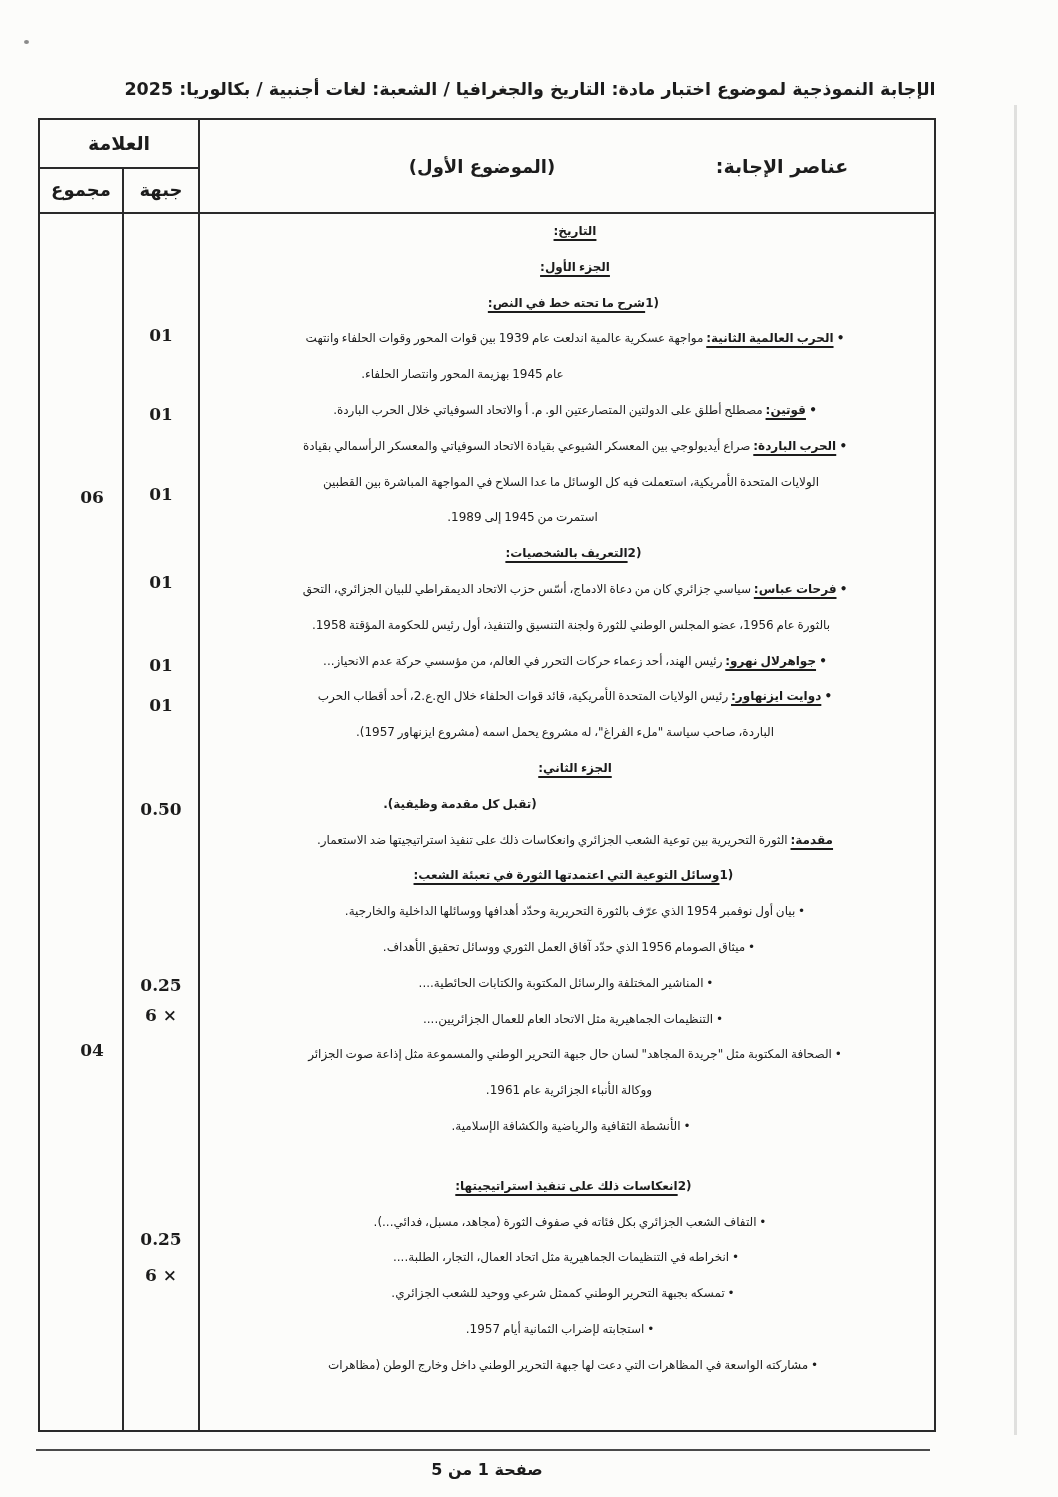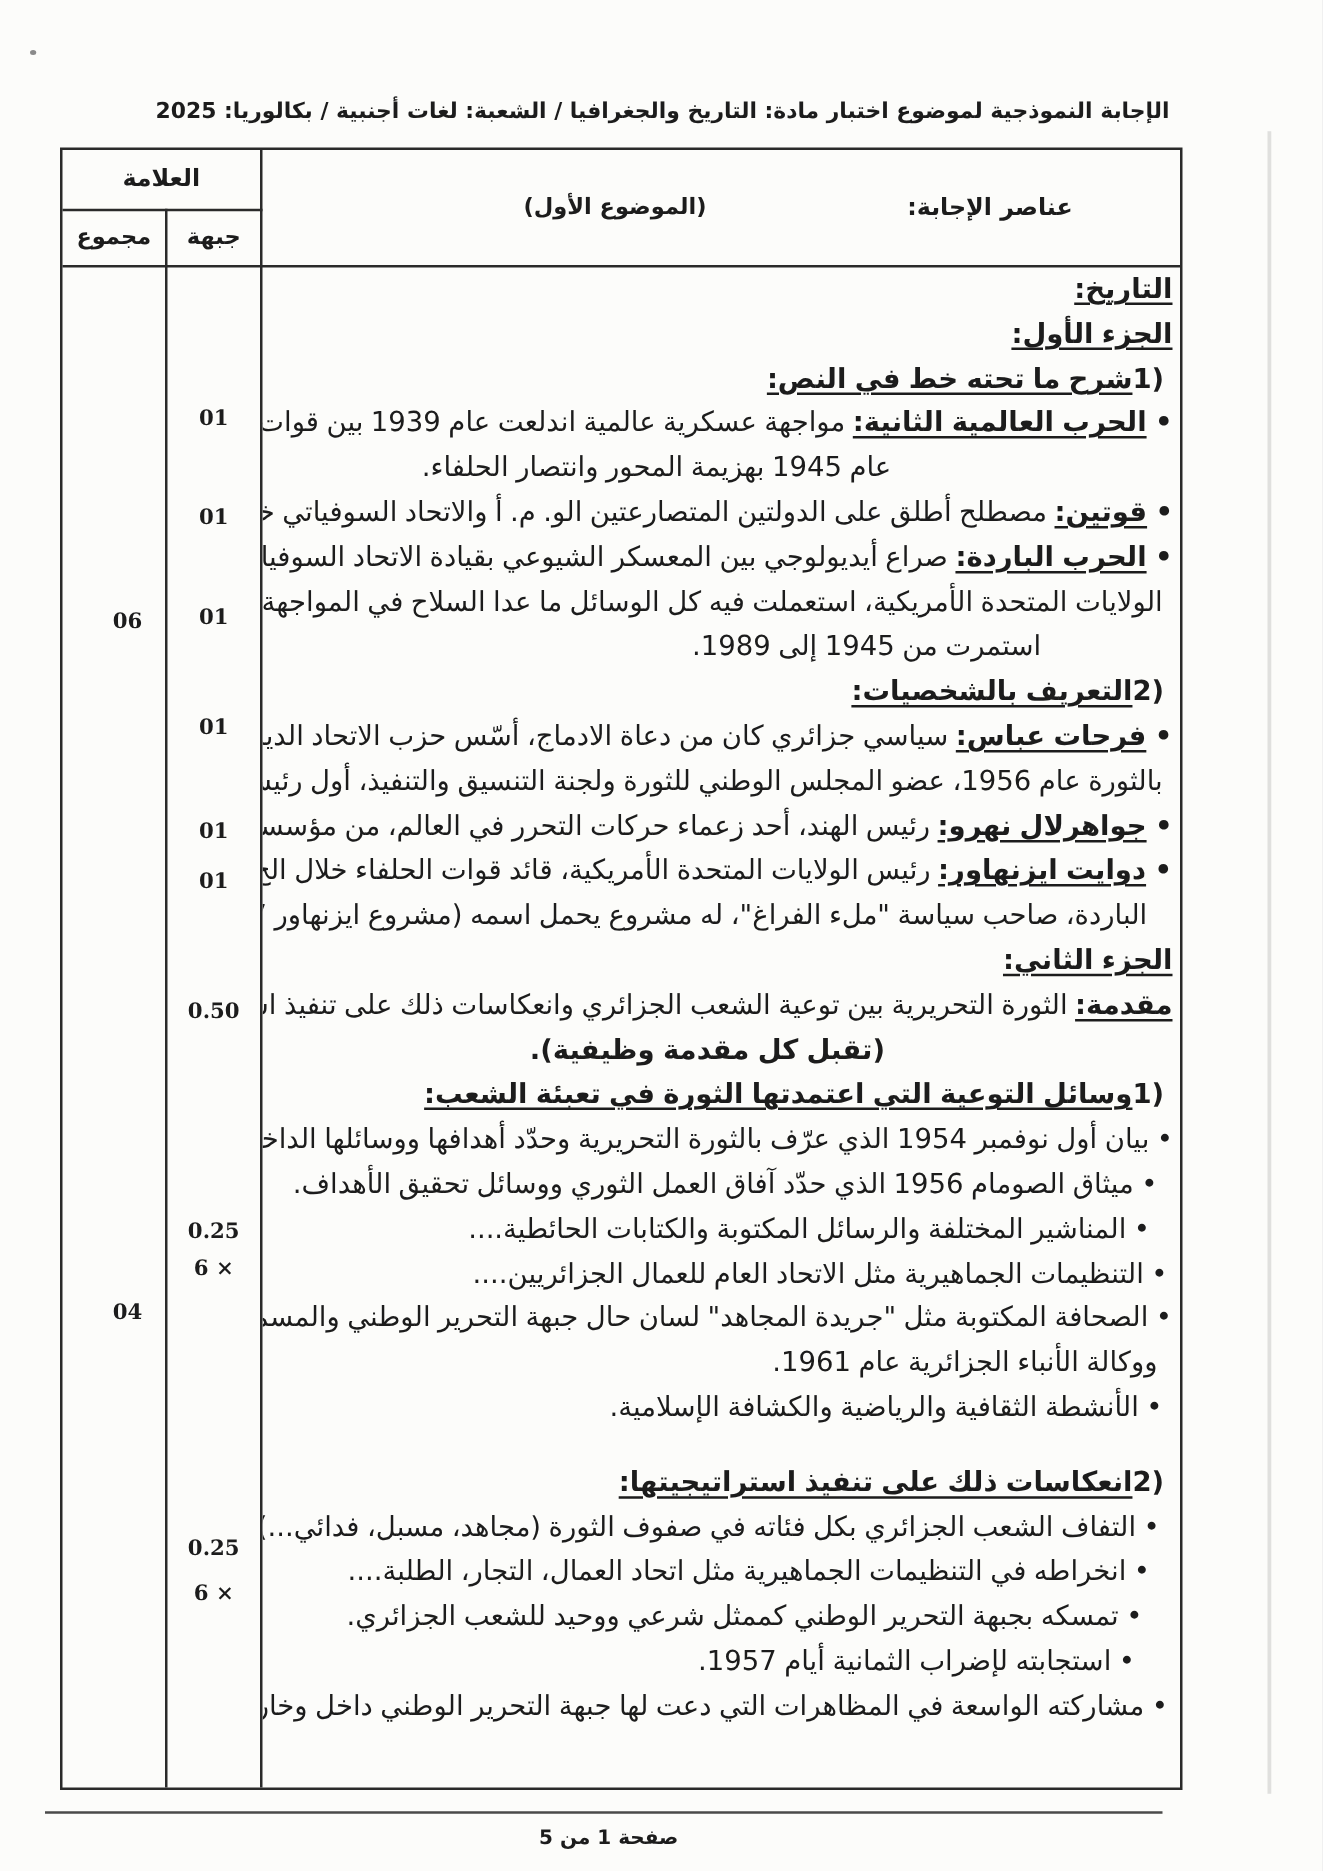--- a/index.html
+++ b/index.html
@@ -6,21 +6,21 @@
   .sheet{
     position:relative;width:1058px;height:1497px;background:#fcfcfa;
     font-family:"DejaVu Sans",sans-serif;color:#1c1c1c;overflow:hidden;
   }
   .corner-dot{position:absolute;left:24px;top:40px;width:5px;height:4px;border-radius:50%;background:#8a8a8a;}
   .title{
     position:absolute;left:60px;top:72px;width:940px;height:34px;line-height:34px;
     direction:rtl;text-align:center;font-weight:bold;font-size:17.5px;letter-spacing:-0.2px;
   }
   .answer-table{
-    position:absolute;left:48px;top:118px;width:898px;height:1314px;
+    position:absolute;left:38px;top:118px;width:898px;height:1314px;
     border:2.5px solid #2a2a2a;box-sizing:border-box;
   }
   .vline,.hline{position:absolute;background:#2a2a2a;}
   .v-partial-content{left:158px;top:0;bottom:0;width:2px;}
   .v-total-partial{left:82px;top:47px;bottom:0;width:2px;}
   .h-mark{left:0;top:47px;width:160px;height:2px;}
   .h-header{left:0;top:92px;right:0;height:2px;}
   .cell-mark-head{
     position:absolute;left:0;top:0;width:158px;height:47px;line-height:47px;
     direction:rtl;text-align:center;font-weight:bold;font-size:19px;
@@ -44,22 +44,22 @@
   }
   .col-total{position:absolute;left:0;top:0;width:104px;height:100%;text-decoration:underline;}
   .col-partial{position:absolute;left:84px;top:0;width:74px;height:100%;}
   .mark-val{
     position:absolute;left:0;width:100%;transform:translateY(-50%);
     direction:ltr;text-align:center;font-family:"DejaVu Serif",serif;
     font-weight:bold;font-size:17px;white-space:nowrap;
   }
   .content-body{position:absolute;left:160px;right:2px;top:94px;bottom:2px;overflow:hidden;}
   .cline{
-    height:35.8px;line-height:35.8px;direction:rtl;text-align:right;
-    font-size:22px;white-space:nowrap;overflow:hidden;
+    height:35.8px;line-height:35.8px;direction:rtl;text-align:center;
+    font-size:12px;white-space:nowrap;overflow:hidden;
     padding-left:22px;box-sizing:border-box;letter-spacing:-0.3px;word-spacing:-1px;
   }
   .seg-b{font-weight:bold;}
   .seg-u{font-weight:bold;text-decoration:underline;text-decoration-thickness:1.5px;text-underline-offset:4px;}
   .bottom-rule{position:absolute;left:36px;top:1449px;width:894px;height:2px;background:#4a4a4a;}
   .page-footer{
     position:absolute;left:38px;top:1456px;width:898px;height:28px;line-height:28px;
     direction:rtl;text-align:center;font-weight:bold;font-size:16px;
   }
   .scan-shadow{position:absolute;left:1014px;top:105px;width:3px;height:1330px;background:#c9c9c6;opacity:.55;}
@@ -114,22 +114,22 @@
         <div class="cline" style="padding-right: 4px;"><span class="seg-b">• </span><span class="seg-u">الحرب الباردة:</span><span> صراع أيديولوجي بين المعسكر الشيوعي بقيادة الاتحاد السوفياتي والمعسكر الرأسمالي بقيادة</span></div>
         <div class="cline" style="padding-right: 12px;"><span>الولايات المتحدة الأمريكية، استعملت فيه كل الوسائل ما عدا السلاح في المواجهة المباشرة بين القطبين</span></div>
         <div class="cline" style="padding-right: 109px;"><span>استمرت من 1945 إلى 1989.</span></div>
         <div class="cline" style="padding-right: 4px;"><span class="seg-b" dir="ltr">2) </span><span class="seg-u">التعريف بالشخصيات:</span></div>
         <div class="cline" style="padding-right: 4px;"><span class="seg-b">• </span><span class="seg-u">فرحات عباس:</span><span> سياسي جزائري كان من دعاة الادماج، أسّس حزب الاتحاد الديمقراطي للبيان الجزائري، التحق</span></div>
         <div class="cline" style="padding-right: 12px;"><span>بالثورة عام 1956، عضو المجلس الوطني للثورة ولجنة التنسيق والتنفيذ، أول رئيس للحكومة المؤقتة 1958.</span></div>
         <div class="cline" style="padding-right: 4px;"><span class="seg-b">• </span><span class="seg-u">جواهرلال نهرو:</span><span> رئيس الهند، أحد زعماء حركات التحرر في العالم، من مؤسسي حركة عدم الانحياز...</span></div>
         <div class="cline" style="padding-right: 4px;"><span class="seg-b">• </span><span class="seg-u">دوايت ايزنهاور:</span><span> رئيس الولايات المتحدة الأمريكية، قائد قوات الحلفاء خلال الح.ع.2، أحد أقطاب الحرب</span></div>
         <div class="cline" style="padding-right: 24px;"><span>الباردة، صاحب سياسة "ملء الفراغ"، له مشروع يحمل اسمه (مشروع ايزنهاور 1957).</span></div>
         <div class="cline" style="padding-right: 4px;"><span class="seg-u">الجزء الثاني:</span></div>
+        <div class="cline" style="padding-right: 234px;"><span class="seg-b">(تقبل كل مقدمة وظيفية).</span></div>
         <div class="cline" style="padding-right: 4px;"><span class="seg-u">مقدمة:</span><span> الثورة التحريرية بين توعية الشعب الجزائري وانعكاسات ذلك على تنفيذ استراتيجيتها ضد الاستعمار.</span></div>
-        <div class="cline" style="padding-right: 234px;"><span class="seg-b">(تقبل كل مقدمة وظيفية).</span></div>
         <div class="cline" style="padding-right: 4px;"><span class="seg-b" dir="ltr">1) </span><span class="seg-u">وسائل التوعية التي اعتمدتها الثورة في تعبئة الشعب:</span></div>
         <div class="cline" style="padding-right: 4px;"><span>• بيان أول نوفمبر 1954 الذي عرّف بالثورة التحريرية وحدّد أهدافها ووسائلها الداخلية والخارجية.</span></div>
         <div class="cline" style="padding-right: 16px;"><span>• ميثاق الصومام 1956 الذي حدّد آفاق العمل الثوري ووسائل تحقيق الأهداف.</span></div>
         <div class="cline" style="padding-right: 22px;"><span>• المناشير المختلفة والرسائل المكتوبة والكتابات الحائطية....</span></div>
         <div class="cline" style="padding-right: 8px;"><span>• التنظيمات الجماهيرية مثل الاتحاد العام للعمال الجزائريين....</span></div>
         <div class="cline" style="padding-right: 4px;"><span>• الصحافة المكتوبة مثل "جريدة المجاهد" لسان حال جبهة التحرير الوطني والمسموعة مثل إذاعة صوت الجزائر</span></div>
         <div class="cline" style="padding-right: 16px;"><span>ووكالة الأنباء الجزائرية عام 1961.</span></div>
         <div class="cline" style="padding-right: 12px;"><span>• الأنشطة الثقافية والرياضية والكشافة الإسلامية.</span></div>
         <div class="cline" style="padding-right: 4px; margin-top: 24px;"><span class="seg-b" dir="ltr">2) </span><span class="seg-u">انعكاسات ذلك على تنفيذ استراتيجيتها:</span></div>
         <div class="cline" style="padding-right: 14px;"><span>• التفاف الشعب الجزائري بكل فئاته في صفوف الثورة (مجاهد، مسبل، فدائي...).</span></div>

